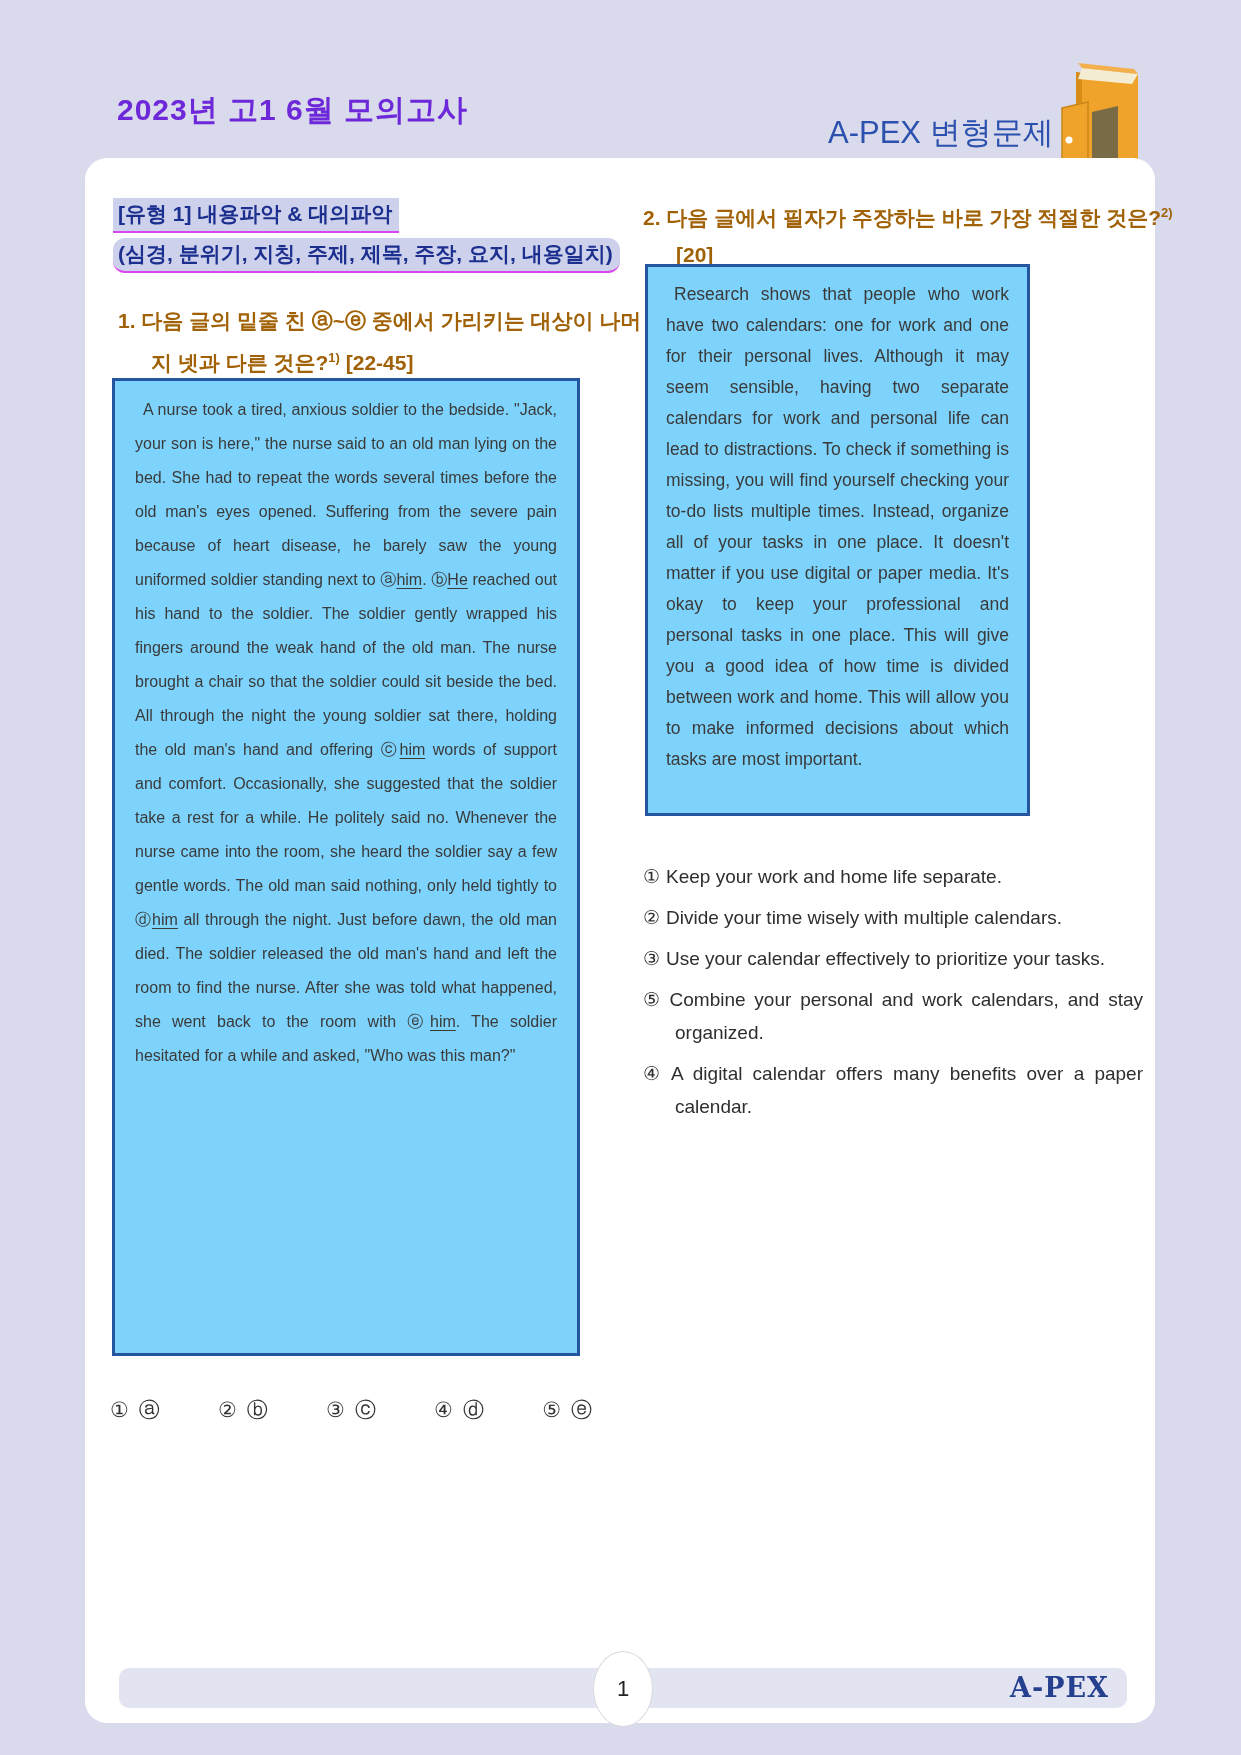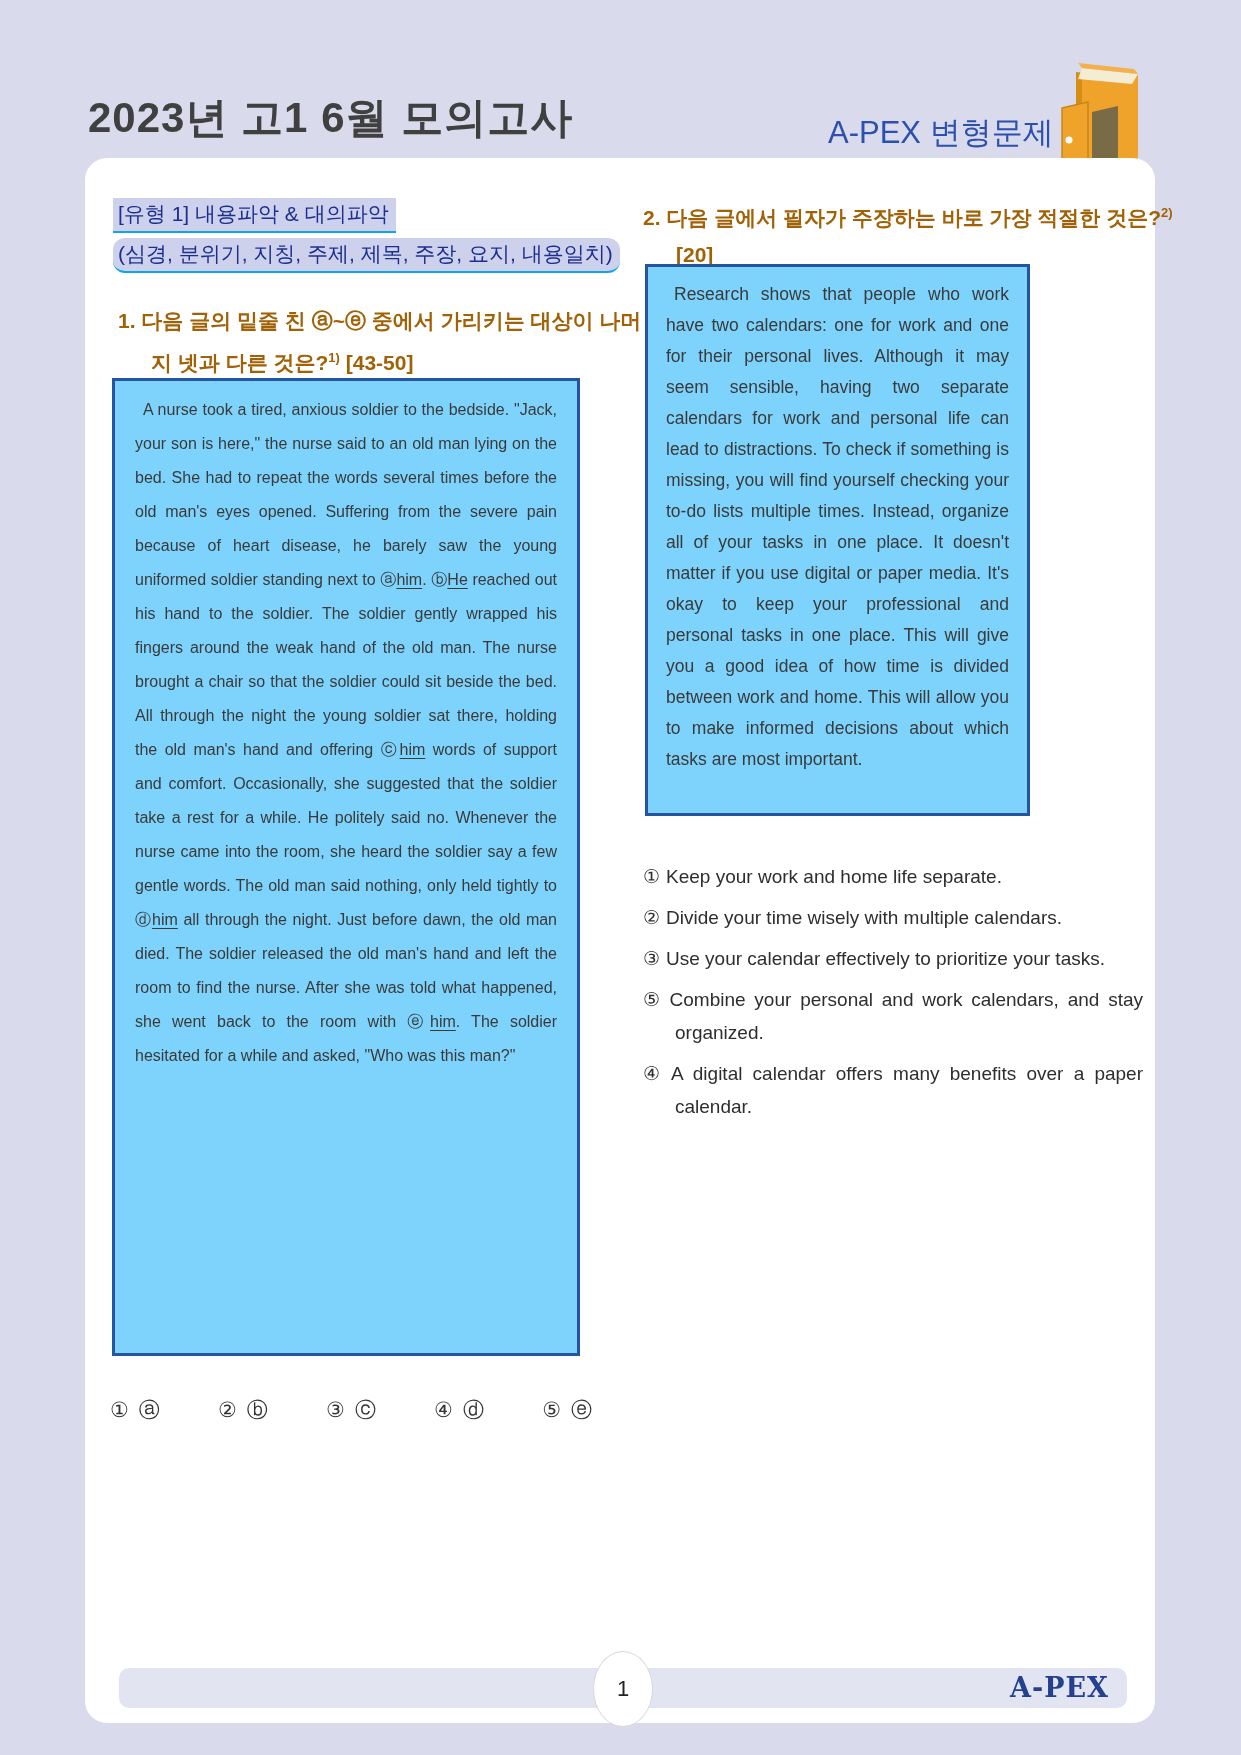--- a/index.html
+++ b/index.html
@@ -1,26 +1,26 @@
 <!DOCTYPE html>
 <html><head>
 <meta charset="utf-8">
 <style>
   html,body{margin:0;padding:0;}
   .page{position:relative;width:1241px;height:1755px;background:#d9dbec;
         font-family:"Liberation Sans",sans-serif;overflow:hidden;}
-  .title{position:absolute;left:88px;top:90px;font-size:42px;font-weight:800;
-         color:#404040;letter-spacing:1px;white-space:nowrap;}
+  .title{position:absolute;left:117px;top:90px;font-size:30px;font-weight:800;
+         color:#6d28d9;letter-spacing:1px;white-space:nowrap;}
   .brand{position:absolute;left:828px;top:112px;font-size:31px;font-weight:400;
          color:#2b50ae;white-space:nowrap;}
   .book-icon{position:absolute;left:1046px;top:58px;width:112px;height:114px;}
   .card{position:absolute;left:85px;top:158px;width:1070px;height:1565px;
         background:#ffffff;border-radius:22px;}
-  .cat{position:absolute;left:28px;font-size:21px;font-weight:400;color:#1c2f8e;
-       background:#cdd1ec;padding:2px 7px 3px 5px;border-bottom:2px solid #0ea5e9;
+  .cat{position:absolute;left:28px;font-size:21px;font-weight:700;color:#1c2f8e;
+       background:#cdd1ec;padding:2px 7px 3px 5px;border-bottom:2px solid #d946ef;
        white-space:nowrap;}
   .cat1{top:40px;}
   .cat2{top:80px;border-radius:12px;}
   .q-head{position:absolute;font-size:21px;font-weight:700;color:#a16207;
           line-height:37px;padding-left:33px;text-indent:-33px;}
   .q1-head{left:33px;top:144px;width:505px;}
   .q2-head{left:558px;top:36px;width:500px;}
   .q-head sup{font-size:13px;font-weight:700;}
   .pbox{position:absolute;border:3px solid #2456a0;background:#7dd3fc;box-sizing:border-box;overflow:hidden;}
   .pbox1{left:27px;top:220px;width:468px;height:978px;padding:12px 20px;}
@@ -62,21 +62,21 @@
     <polygon points="46,54 72,48 72,110 46,110" fill="#7a6b47"></polygon>
     <polygon points="16,50 42,44 42,112 16,106" fill="#f0a32a" stroke="#c8861a" stroke-width="1.5"></polygon>
     <circle cx="23" cy="82" r="3.5" fill="#ffffff"></circle>
   </svg>
 
   <div class="card">
 
     <div class="cat cat1">[유형 1] 내용파악 &amp; 대의파악</div>
     <div class="cat cat2">(심경, 분위기, 지칭, 주제, 제목, 주장, 요지, 내용일치)</div>
 
-    <div class="q-head q1-head"><span>1.</span> <span>다음 글의 밑줄 친 ⓐ~ⓔ 중에서 가리키는 대상이 나머지 넷과 다른 것은?</span><sup>1)</sup> <span>[43-50]</span></div>
+    <div class="q-head q1-head"><span>1.</span> <span>다음 글의 밑줄 친 ⓐ~ⓔ 중에서 가리키는 대상이 나머지 넷과 다른 것은?</span><sup>1)</sup> <span>[22-45]</span></div>
 
     <div class="pbox pbox1">
       <div class="passage p1"><span>A nurse took a tired, anxious soldier to the bedside. "Jack, your son is here," the nurse said to an old man lying on the bed. She had to repeat the words several times before the old man's eyes opened. Suffering from the severe pain because of heart disease, he barely saw the young uniformed soldier standing next to </span><span class="circ">ⓐ</span><u>him</u><span>. </span><span class="circ">ⓑ</span><u>He</u><span> reached out his hand to the soldier. The soldier gently wrapped his fingers around the weak hand of the old man. The nurse brought a chair so that the soldier could sit beside the bed. All through the night the young soldier sat there, holding the old man's hand and offering </span><span class="circ">ⓒ</span><u>him</u><span> words of support and comfort. Occasionally, she suggested that the soldier take a rest for a while. He politely said no. Whenever the nurse came into the room, she heard the soldier say a few gentle words. The old man said nothing, only held tightly to </span><span class="circ">ⓓ</span><u>him</u><span> all through the night. Just before dawn, the old man died. The soldier released the old man's hand and left the room to find the nurse. After she was told what happened, she went back to the room with </span><span class="circ">ⓔ</span><u>him</u><span>. The soldier hesitated for a while and asked, "Who was this man?"</span></div>
     </div>
 
     <div class="q1-choices">
       <span class="pair"><span class="cnum">①</span><span class="clab">ⓐ</span></span>
       <span class="pair"><span class="cnum">②</span><span class="clab">ⓑ</span></span>
       <span class="pair"><span class="cnum">③</span><span class="clab">ⓒ</span></span>
       <span class="pair"><span class="cnum">④</span><span class="clab">ⓓ</span></span>

